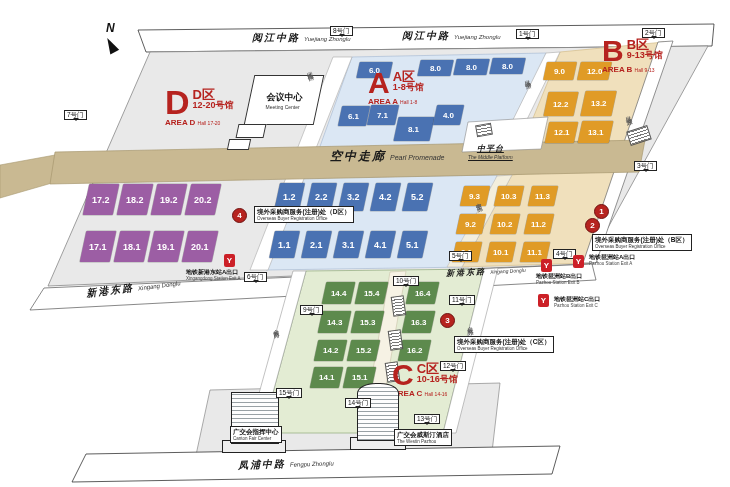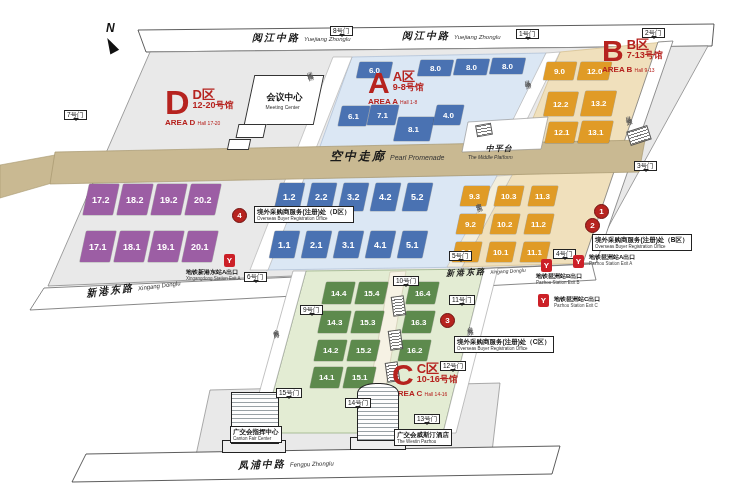--- a/index.html
+++ b/index.html
@@ -85,21 +85,21 @@
 
   <div class="roadtext" style="left:252px;top:31px;font-size:10px;">
     <span class="cn">阅江中路</span><span class="en" style="font-size:6px;">Yuejiang Zhonglu</span>
   </div>
   <div class="roadtext" style="left:402px;top:29px;font-size:10px;">
     <span class="cn">阅江中路</span><span class="en" style="font-size:6px;">Yuejiang Zhonglu</span>
   </div>
   <div class="roadtext" style="left:330px;top:148px;font-size:12px;">
     <span class="cn">空中走廊</span><span class="en" style="font-size:7px;">Pearl Promenade</span>
   </div>
-  <div class="roadtext" style="left:468px;top:143px;text-align:right;">
+  <div class="roadtext" style="left:468px;top:143px;text-align:center;text-decoration:underline;">
     <div class="cn" style="font-size:8px;letter-spacing:1px;">中平台</div>
     <div class="en" style="font-size:5px;margin-left:0;">The Middle Platform</div>
   </div>
   <div class="roadtext" style="left:86px;top:281px;font-size:10px;transform:rotate(-7deg);">
     <span class="cn">新港东路</span><span class="en" style="font-size:6px;">Xingang Donglu</span>
   </div>
   <div class="roadtext" style="left:446px;top:266px;font-size:8px;transform:rotate(-3deg);">
     <span class="cn">新港东路</span><span class="en" style="font-size:5px;">Xingang Donglu</span>
   </div>
   <div class="roadtext" style="left:238px;top:457px;font-size:10px;transform:rotate(-2deg);">
@@ -118,29 +118,29 @@
     <div style="float:left;margin-top:3px;">
       <div class="cn">D区</div>
       <div class="hcn">12-20号馆</div>
     </div>
     <div class="en"><span>AREA D</span> <span class="hen">Hall 17-20</span></div>
   </div>
   <div class="areatitle" style="left:368px;top:68px;">
     <span class="big" style="font-size:30px;">A</span>
     <div style="float:left;margin-top:2px;">
       <div class="cn">A区</div>
-      <div class="hcn">9-8号馆</div>
+      <div class="hcn">1-8号馆</div>
     </div>
     <div class="en"><span>AREA A</span> <span class="hen">Hall 1-8</span></div>
   </div>
   <div class="areatitle" style="left:602px;top:36px;">
     <span class="big" style="font-size:30px;">B</span>
     <div style="float:left;margin-top:2px;">
       <div class="cn">B区</div>
-      <div class="hcn">7-13号馆</div>
+      <div class="hcn">9-13号馆</div>
     </div>
     <div class="en"><span>AREA B</span> <span class="hen">Hall 9-13</span></div>
   </div>
   <div class="areatitle" style="left:392px;top:360px;">
     <span class="big" style="font-size:30px;">C</span>
     <div style="float:left;margin-top:2px;">
       <div class="cn">C区</div>
       <div class="hcn">10-16号馆</div>
     </div>
     <div class="en"><span>AREA C</span> <span class="hen">Hall 14-16</span></div>

